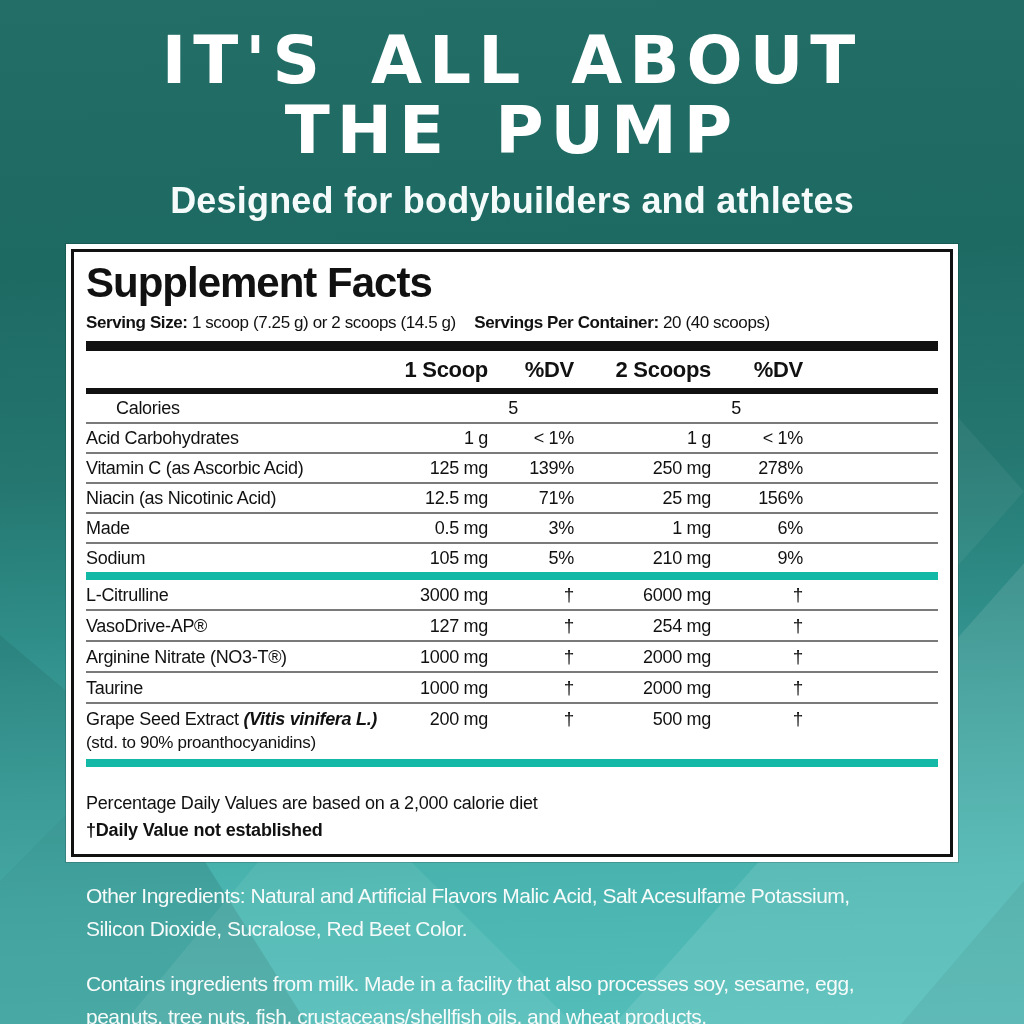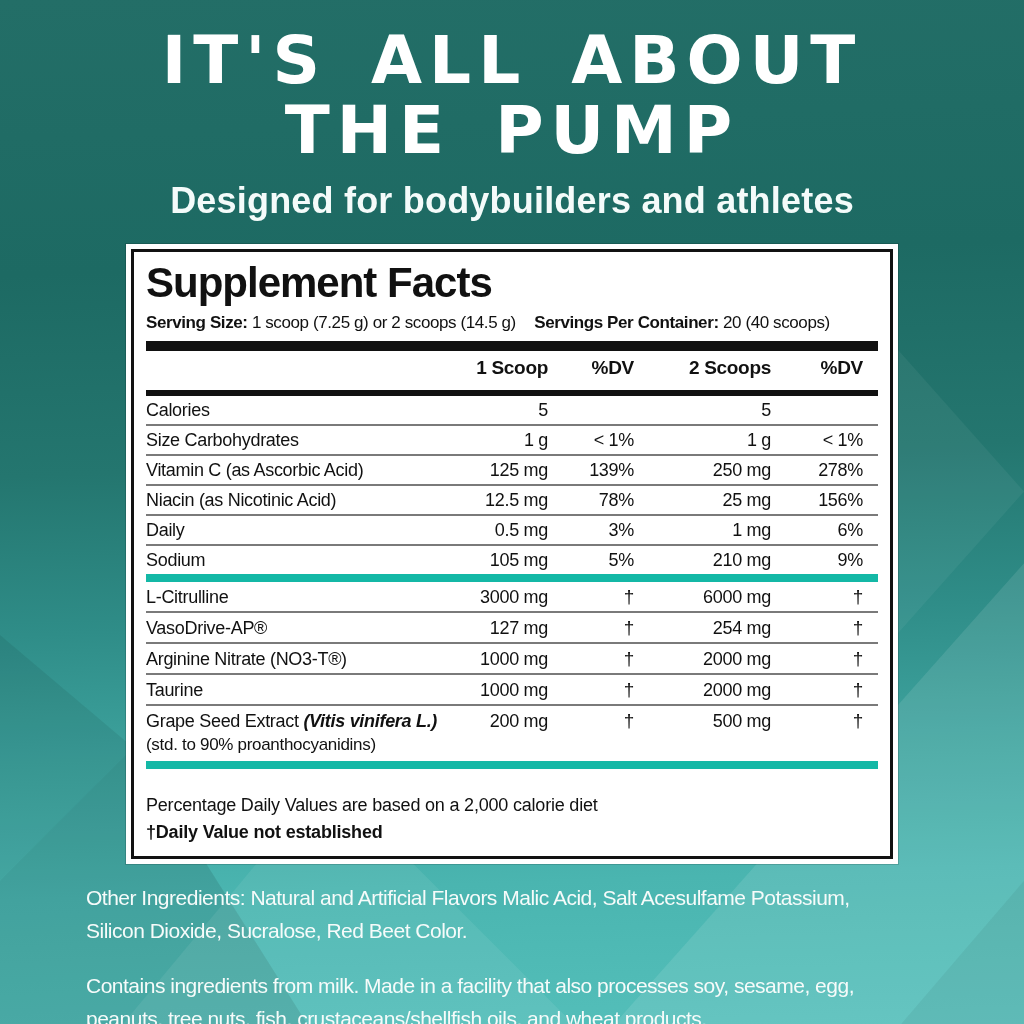--- a/index.html
+++ b/index.html
@@ -21,36 +21,36 @@
   
   .hero{text-align:center;color:#fff;padding-top:26px;}
   .hero-title{
     font-family:"DejaVu Sans", sans-serif;font-weight:bold;
     font-size:66px;line-height:1.06;letter-spacing:7px;word-spacing:14px;
     white-space:nowrap;
   }
   .hero-sub{font-size:36px;font-weight:bold;margin-top:14px;letter-spacing:0.2px;color:#f4fbfa;}
 
   
-  .facts-frame{width:772px;margin:22px auto 0;background:#fff;padding:5px;box-sizing:border-box;box-shadow:0 0 0 1px rgba(0,0,0,0.15);}
+  .facts-frame{width:892px;margin:22px auto 0;background:#fff;padding:5px;box-sizing:border-box;box-shadow:0 0 0 1px rgba(0,0,0,0.15);}
   .facts-inner{border:3px solid #111;padding:8px 12px 10px;color:#111;}
   .sf-title{margin:0;font-size:42px;font-weight:bold;letter-spacing:-1px;line-height:1.1;}
   .serving-line{font-size:17px;margin-top:7px;white-space:nowrap;letter-spacing:-0.4px;}
   .serving-line .b{font-weight:bold;}
   .serving-line .gap{margin-left:14px;}
   .bar{background:#111;}
   .bar-xl{height:10px;margin-top:8px;}
   .bar-md{height:6px;}
 
   .trow{display:grid;grid-template-columns:310px 92px 86px 137px 92px;padding-right:17px;box-sizing:border-box;align-items:end;}
-  .thead{font-weight:bold;font-size:19px;padding-top:6px;padding-bottom:11px;}
+  .thead{font-weight:bold;font-size:22px;padding-top:6px;padding-bottom:5px;}
   .thead .hc{text-align:right;letter-spacing:-0.3px;}
 
   #rows .rowwrap{border-top:2px solid #7a7a7a;}
-  #rows .rowwrap:first-child{border-top:none;}
+  #rows .rowwrap:first-child{border-top:none;margin-left:30px;}
   #rows .rowwrap.thick-after{border-bottom:8px solid #14b8a6;}
   #rows .rowwrap.thick-after + .rowwrap{border-top:none;}
   .item{font-size:18px;letter-spacing:-0.3px;padding-top:4px;padding-bottom:3px;}
   .item .name{text-align:left;white-space:nowrap;}
   .item .name .nmi{font-style:italic;font-weight:bold;}
   .item .v{text-align:right;white-space:nowrap;}
   .item .v.dg{font-size:19px;}
   .sub{font-size:17px;line-height:22px;letter-spacing:-0.3px;white-space:pre-line;padding:0 0 5px 0;margin-top:-1px;}
 
   .footnotes{margin-top:23px;font-size:18px;letter-spacing:-0.2px;}
@@ -111,21 +111,21 @@
       <span class="cell v">5</span>
       <span class="cell v"></span>
       <span class="cell v">5</span>
       <span class="cell v"></span>
     </div>
 
   </div>
 
   <div class="rowwrap">
     <div class="trow item">
-      <span class="cell name"><span class="nm">Size Carbohydrates</span><span class="nmi"></span></span>
+      <span class="cell name"><span class="nm">Acid Carbohydrates</span><span class="nmi"></span></span>
       <span class="cell v">1 g</span>
       <span class="cell v">&lt; 1%</span>
       <span class="cell v">1 g</span>
       <span class="cell v">&lt; 1%</span>
     </div>
 
   </div>
 
   <div class="rowwrap">
     <div class="trow item">
@@ -135,30 +135,30 @@
       <span class="cell v">250 mg</span>
       <span class="cell v">278%</span>
     </div>
 
   </div>
 
   <div class="rowwrap">
     <div class="trow item">
       <span class="cell name"><span class="nm">Niacin (as Nicotinic Acid)</span><span class="nmi"></span></span>
       <span class="cell v">12.5 mg</span>
-      <span class="cell v">78%</span>
+      <span class="cell v">71%</span>
       <span class="cell v">25 mg</span>
       <span class="cell v">156%</span>
     </div>
 
   </div>
 
   <div class="rowwrap">
     <div class="trow item">
-      <span class="cell name"><span class="nm">Daily</span><span class="nmi"></span></span>
+      <span class="cell name"><span class="nm">Made</span><span class="nmi"></span></span>
       <span class="cell v">0.5 mg</span>
       <span class="cell v">3%</span>
       <span class="cell v">1 mg</span>
       <span class="cell v">6%</span>
     </div>
 
   </div>
 
   <div class="rowwrap thick-after">
     <div class="trow item">

